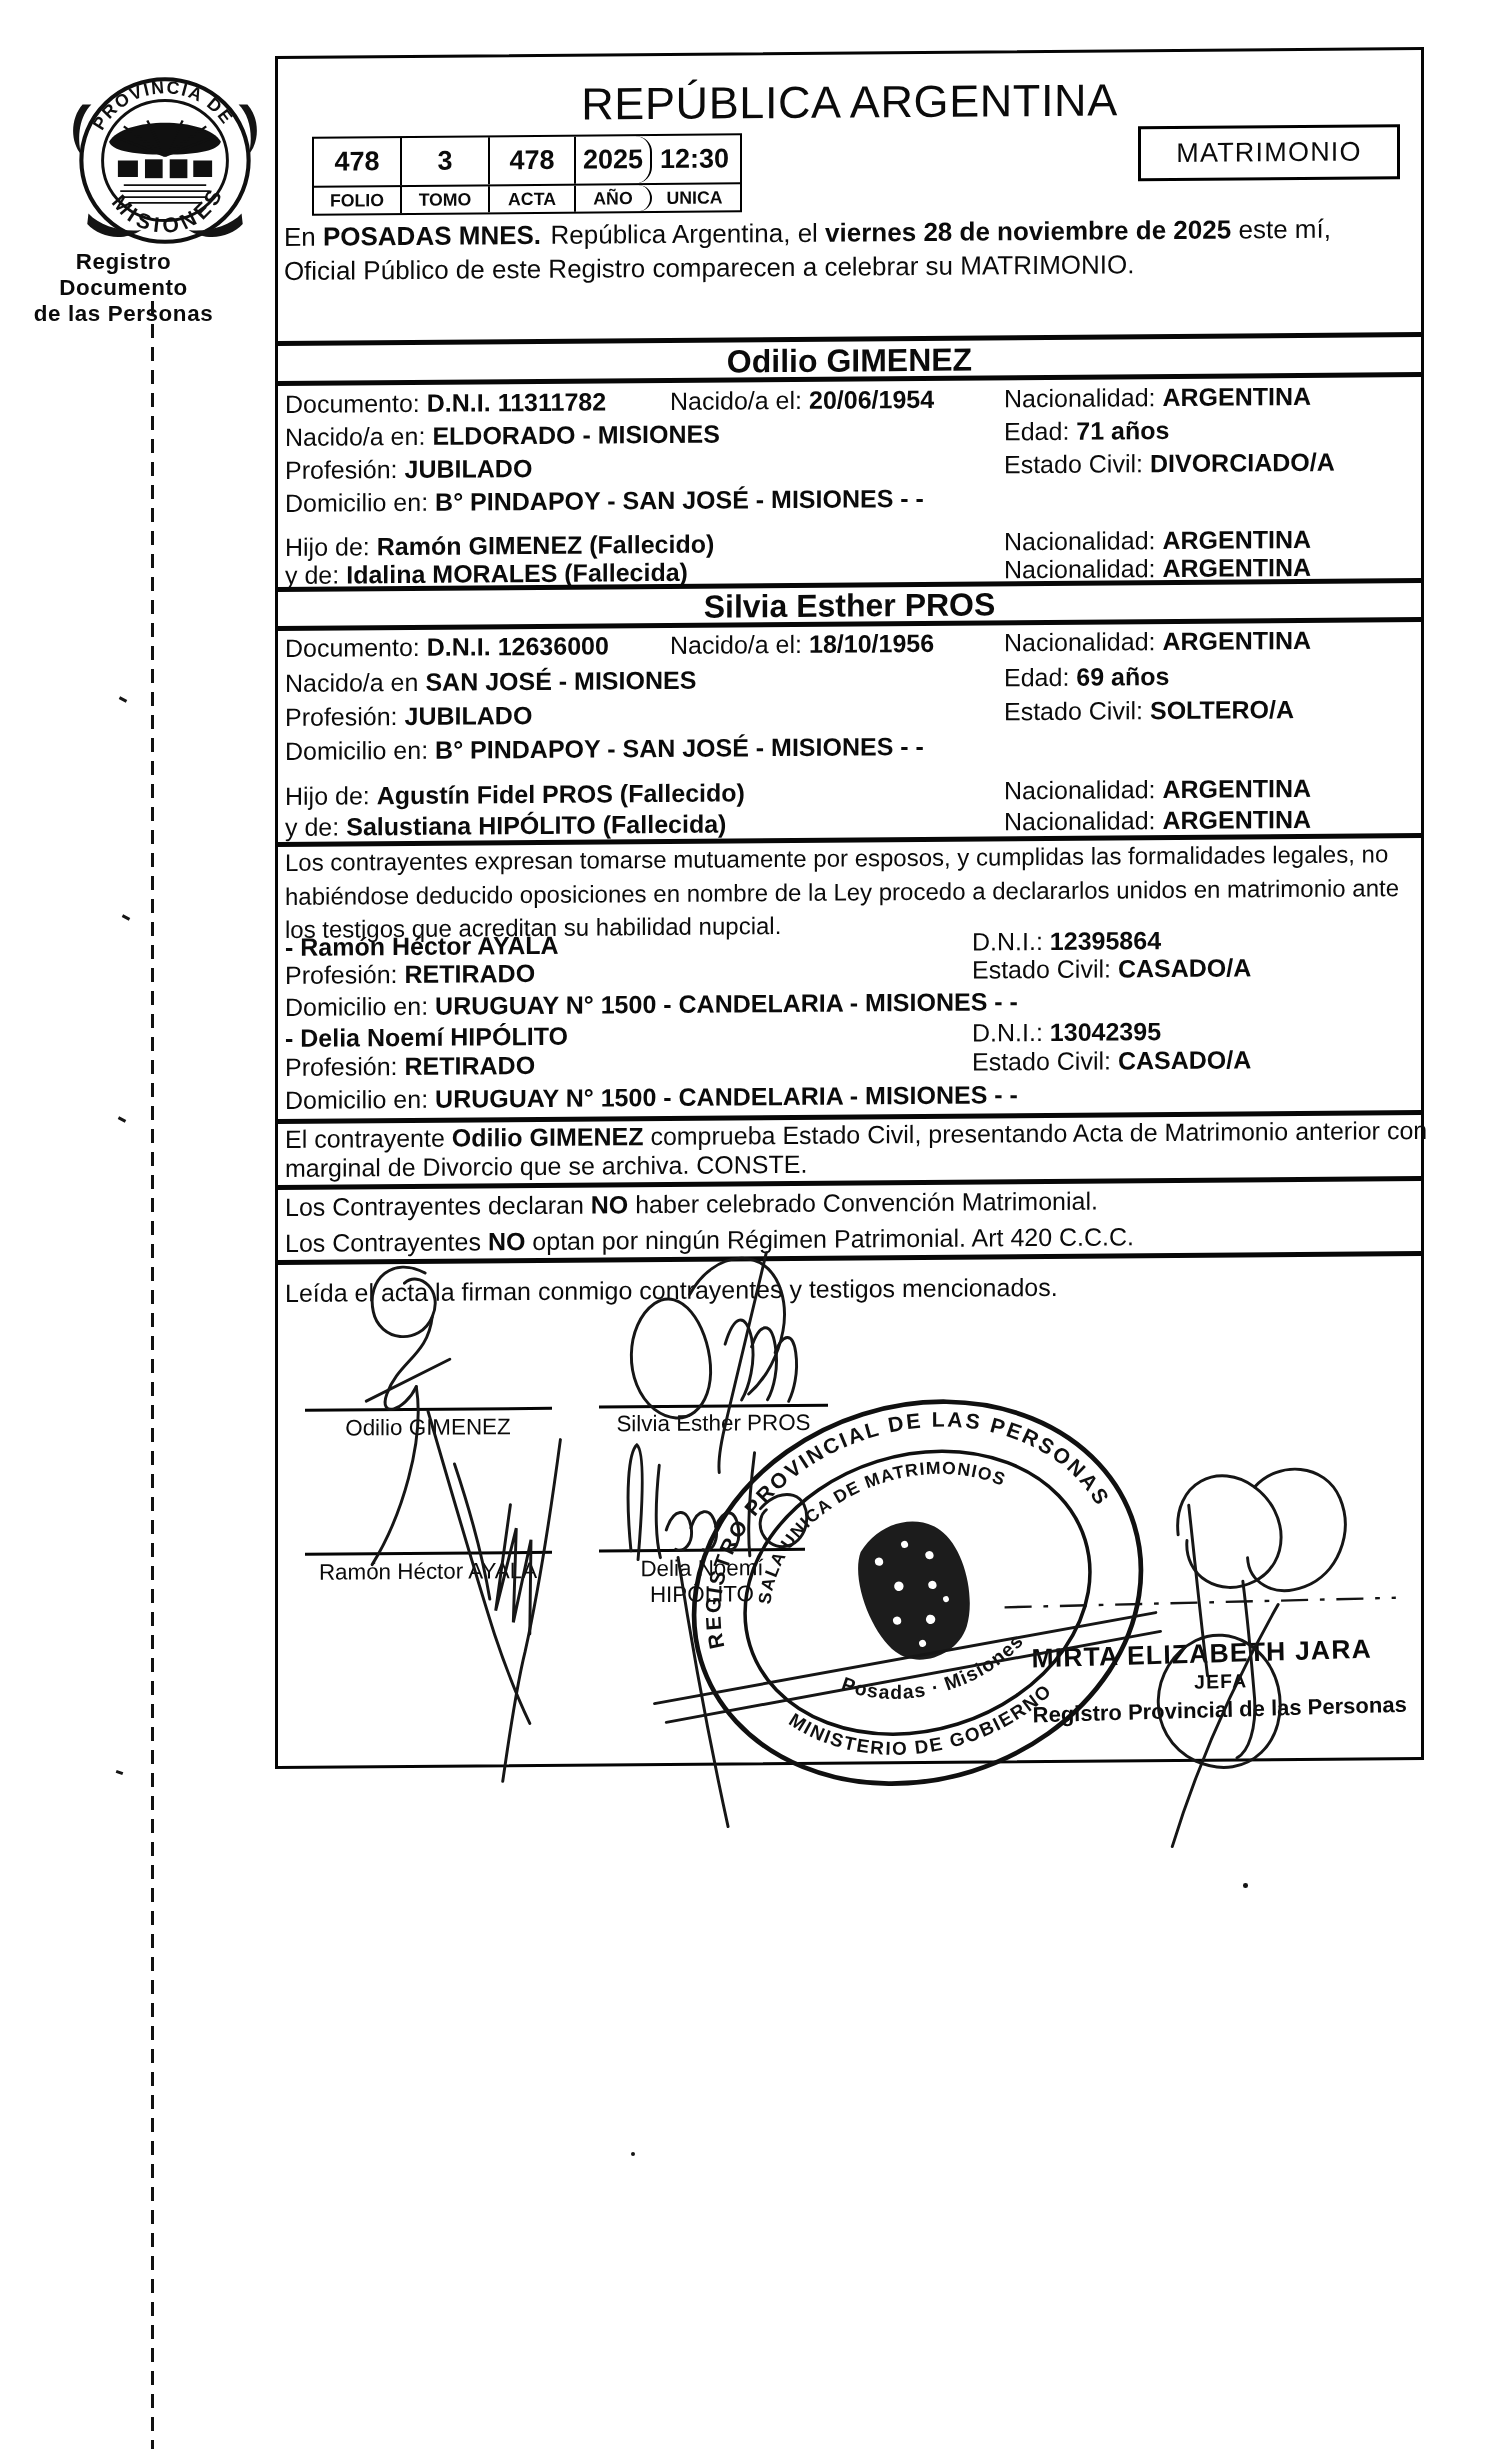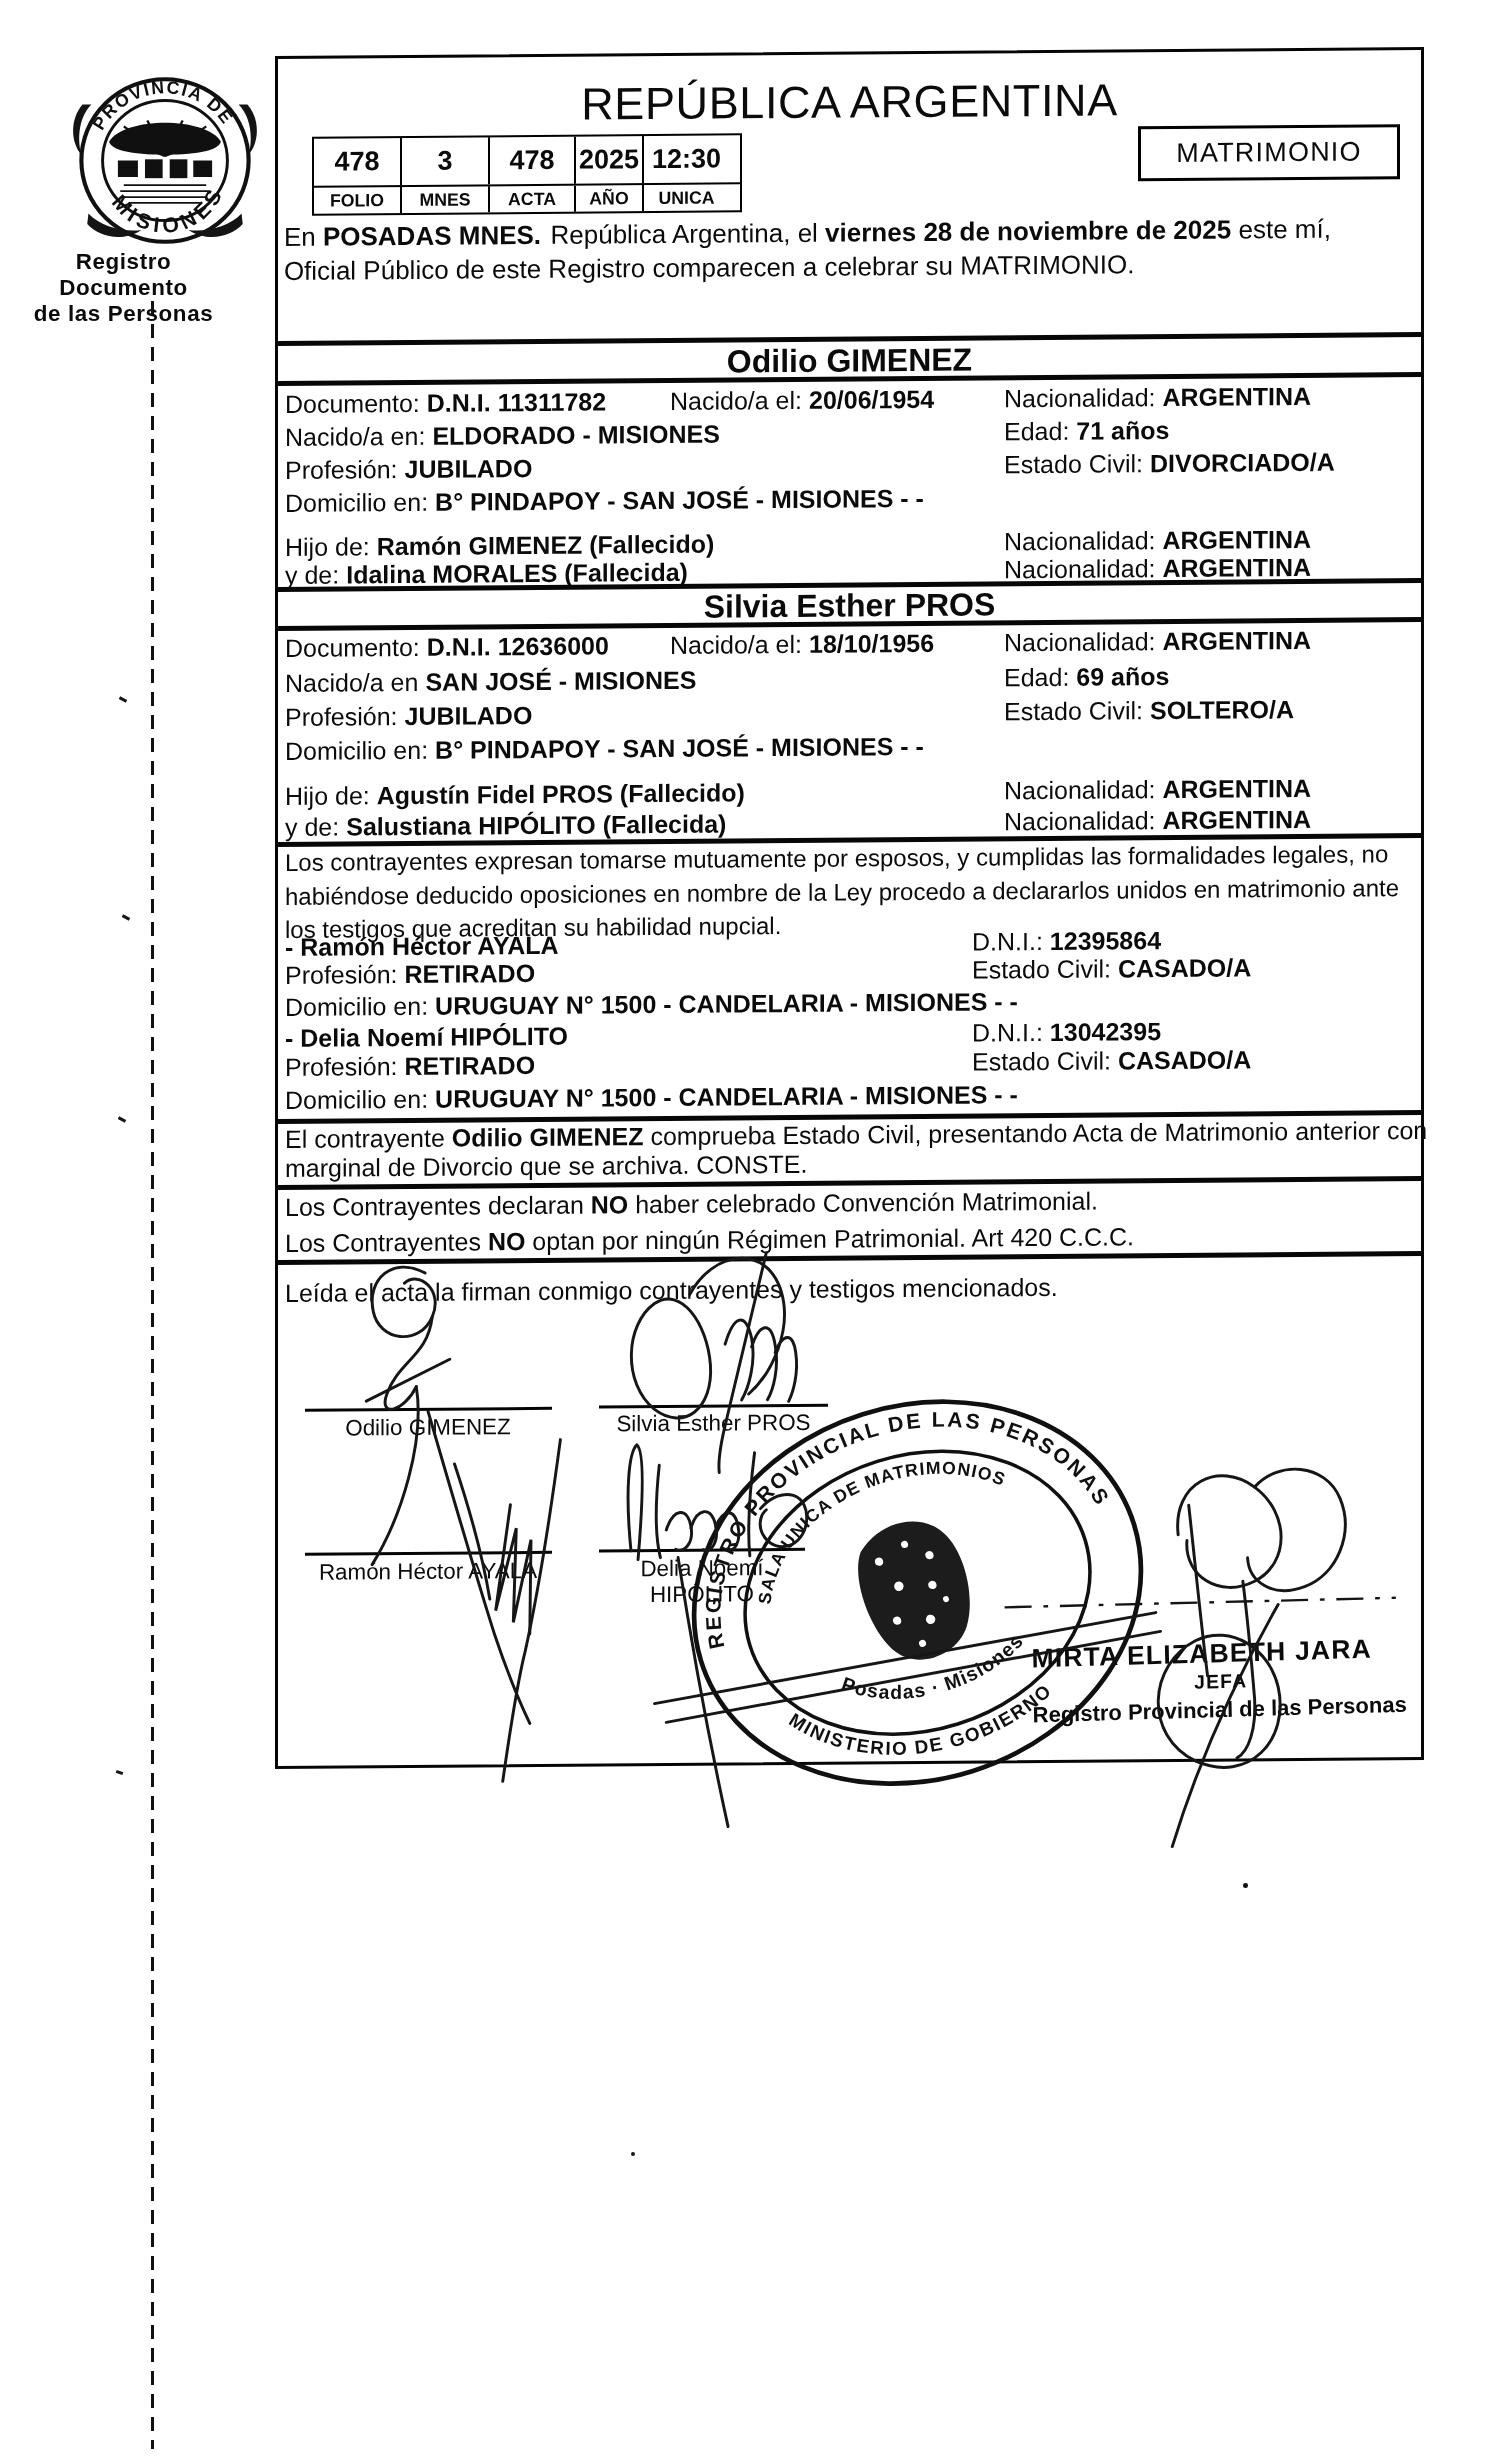--- a/index.html
+++ b/index.html
@@ -14,21 +14,21 @@
   .divider{position:absolute;left:0;width:100%;height:4.7px;background:#070707;}
   #doc-title{left:0;top:22.4px;width:100%;text-align:center;font-size:45px;letter-spacing:0.6px;font-weight:400;}
   
   #registry-table{left:34px;top:78px;width:430px;border:2.9px solid #000;box-sizing:border-box;}
   #registry-table .vals{display:flex;height:47px;}
   #registry-table .labs{display:flex;height:26px;border-top:2.9px solid #000;}
   #registry-table .cell{box-sizing:border-box;display:flex;align-items:center;justify-content:center;border-right:2.9px solid #000;}
   #registry-table .cell:last-child{border-right:none;}
   #registry-table .vals .cell{font-size:27px;font-weight:700;}
   #registry-table .labs .cell{font-size:17.7px;font-weight:700;}
-  .w1{width:88px;}.w2{width:88px;}.w3{width:86px;}.w4{width:68px;}.w5{width:85px;text-align:center;}
+  .w1{width:88px;}.w2{width:88px;}.w3{width:86px;}.w4{width:76px;border-radius:16px;}.w5{width:85px;text-align:center;}
   #act-type-box{left:860px;top:74px;width:262px;height:55px;border:3.5px solid #000;box-sizing:border-box;display:flex;align-items:center;justify-content:center;font-size:27px;letter-spacing:1.2px;}
   .intro-line{left:5.9px;width:1146px;font-size:26px;white-space:nowrap;}
   .b{font-weight:700;}
   
   .band-name{left:0;width:100%;text-align:center;font-size:32px;font-weight:700;}
   .row{left:7px;width:1136px;font-size:25px;white-space:nowrap;}
   .lbl{font-weight:400;}
   .val{font-weight:700;}
   .c-mid{position:absolute;left:385px;white-space:nowrap;}
   .c-right{position:absolute;left:719px;white-space:nowrap;}
@@ -113,21 +113,21 @@
   <div id="registry-table" class="abs">
     <div class="vals">
       <div class="cell w1">478</div>
       <div class="cell w2">3</div>
       <div class="cell w3">478</div>
       <div class="cell w4">2025</div>
       <div class="cell w5">12:30</div>
     </div>
     <div class="labs">
       <div class="cell w1">FOLIO</div>
-      <div class="cell w2">MNES</div>
+      <div class="cell w2">TOMO</div>
       <div class="cell w3">ACTA</div>
       <div class="cell w4">AÑO</div>
       <div class="cell w5">UNICA</div>
     </div>
   </div>
 
   <div id="act-type-box" class="abs">
     <span>MATRIMONIO</span>
   </div>
 

